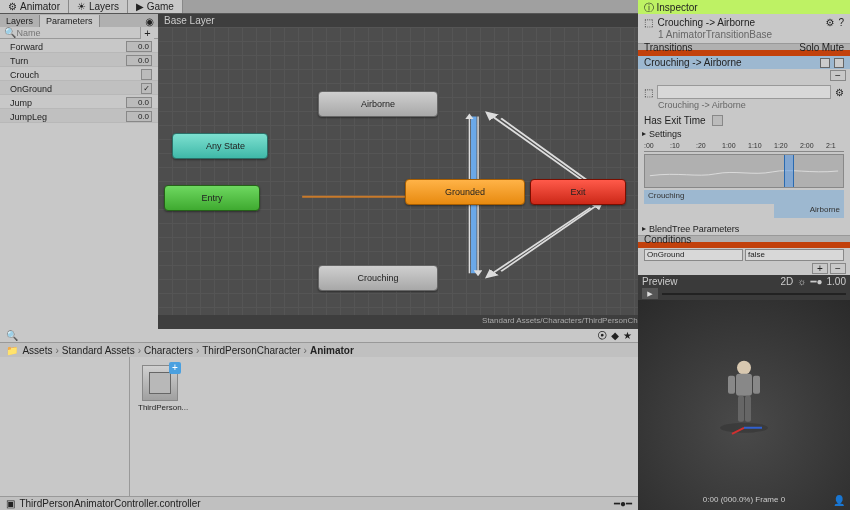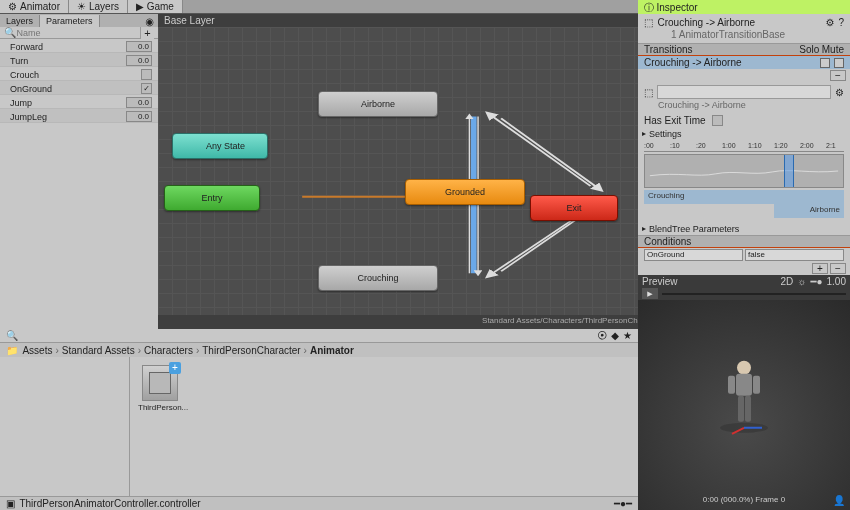--- a/index.html
+++ b/index.html
@@ -42,21 +42,21 @@
 .node-orange { background: linear-gradient(#ffb347,#e88a10); border: 1px solid #a85e00; color: #222; }
 .node-red { background: linear-gradient(#ff5a4a,#cc2818); border: 1px solid #7a0e00; color: #222; }
 
 .transitions-svg { position: absolute; top: 0; left: 0; width: 100%; height: 100%; pointer-events: none; }
 
 
 .inspector { width: 212px; background: #c8c8c8; display: flex; flex-direction: column; height: 510px; position: absolute; right: 0; top: 0; }
 .insp-tab { height: 14px; background: #bef264; font-size: 9px; padding: 1px 6px; }
 .insp-header { padding: 3px 6px; font-size: 9px; display: flex; flex-direction: column; gap: 1px; }
 .insp-header .row1 { display: flex; align-items: center; gap: 4px; }
-.section-bar { background: #b0b0b0; height: 13px; display: flex; align-items: center; padding: 0 6px; font-size: 9px; border-top: 1px solid #999; border-bottom: 1px solid #c2410c; }
+.section-bar { background: #b0b0b0; height: 13px; display: flex; align-items: center; padding: 0 6px; font-size: 9px; border-top: 1px solid #999; border-bottom: 6px solid #c2410c; }
 .section-bar .spacer { flex: 1; }
 .trans-item { background: #9db8d0; height: 13px; padding: 0 6px; font-size: 9px; display: flex; align-items: center; }
 .btn-bar { height: 13px; display: flex; justify-content: flex-end; padding: 0 4px; align-items: center; gap: 2px; background: #c8c8c8; }
 .small-btn { width: 16px; height: 11px; background: #c8c8c8; border: 1px solid #888; text-align: center; line-height: 9px; font-size: 10px; }
 .named-trans { height: 20px; display: flex; align-items: center; padding: 4px 6px; gap: 4px; }
 .named-trans input { flex: 1; height: 14px; border: 1px solid #999; background: #d8d8d8; font-size: 9px; padding: 0 3px; }
 .checkbox-row { height: 14px; display: flex; align-items: center; padding: 0 6px; font-size: 9px; gap: 6px; }
 .checkbox-row .chk { width: 11px; height: 11px; border: 1px solid #888; background: #bbb; }
 .foldout { height: 13px; padding: 0 4px; font-size: 9px; display: flex; align-items: center; }
 .foldout::before { content: "▸"; margin-right: 3px; font-size: 8px; }
@@ -180,21 +180,21 @@
 
         <line x1="219" y1="90" x2="219" y2="248" stroke="#6aa8e8" stroke-width="4"></line>
         <line x1="222" y1="90" x2="222" y2="248" stroke="#ddd" stroke-width="1" marker-end="url(#ah)"></line>
         <line x1="216" y1="248" x2="216" y2="90" stroke="#ddd" stroke-width="1" marker-end="url(#ah)"></line>
       </svg>
       <div class="node node-teal" style="left:14px; top:106px; width:96px;">Any State</div>
       <div class="node node-green" style="left:6px; top:158px; width:96px;">Entry</div>
       <div class="node node-gray" style="left:160px; top:64px; width:120px;">Airborne</div>
       <div class="node node-orange" style="left:247px; top:152px; width:120px;">Grounded</div>
       <div class="node node-gray" style="left:160px; top:238px; width:120px;">Crouching</div>
-      <div class="node node-red" style="left:372px; top:168px; width:88px;">Exit</div>
+      <div class="node node-red" style="left:372px; top:152px; width:96px;">Exit</div>
     </div>
     <div class="graph-footer">Standard Assets/Characters/ThirdPersonCharacter/Animator/ThirdPersonAnimatorController.controller</div>
   </div>
 </div>
 
 <div class="bottom-row">
   <div class="bottom-search">
     <span class="sicon">🔍</span>
     <input style="flex: 1 1 0%; border: none; background: transparent; font-size: 9px; outline: none;">
     <span>⦿</span>
@@ -229,21 +229,21 @@
   <div class="insp-tab">
     <span>ⓘ</span> <span>Inspector</span>
   </div>
   <div class="insp-header">
     <div class="row1">
       <span>⬚</span>
       <span style="flex:1">Crouching -&gt; Airborne</span>
       <span>⚙</span>
       <span>?</span>
     </div>
-    <div style="color:#666;margin-left:27px">1 AnimatorTransitionBase</div>
+    <div style="color:#666;margin-left:14px">1 AnimatorTransitionBase</div>
   </div>
   <div class="section-bar">
     <span>Transitions</span>
     <div class="spacer"></div>
     <span>Solo</span>&nbsp;
     <span>Mute</span>
   </div>
   <div class="trans-item">
     <span style="flex:1">Crouching -&gt; Airborne</span>
     <span class="chk" style="width:10px;height:10px;border:1px solid #666;background:#ccc;margin:0 4px"></span>

